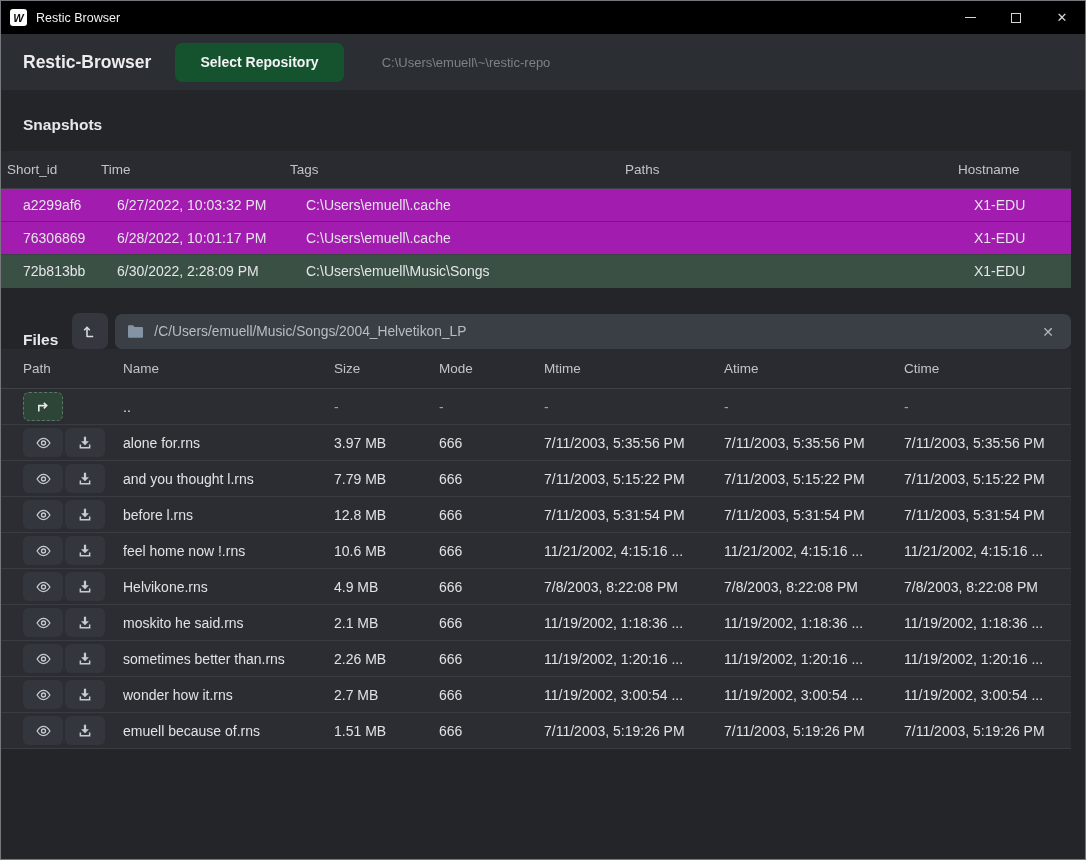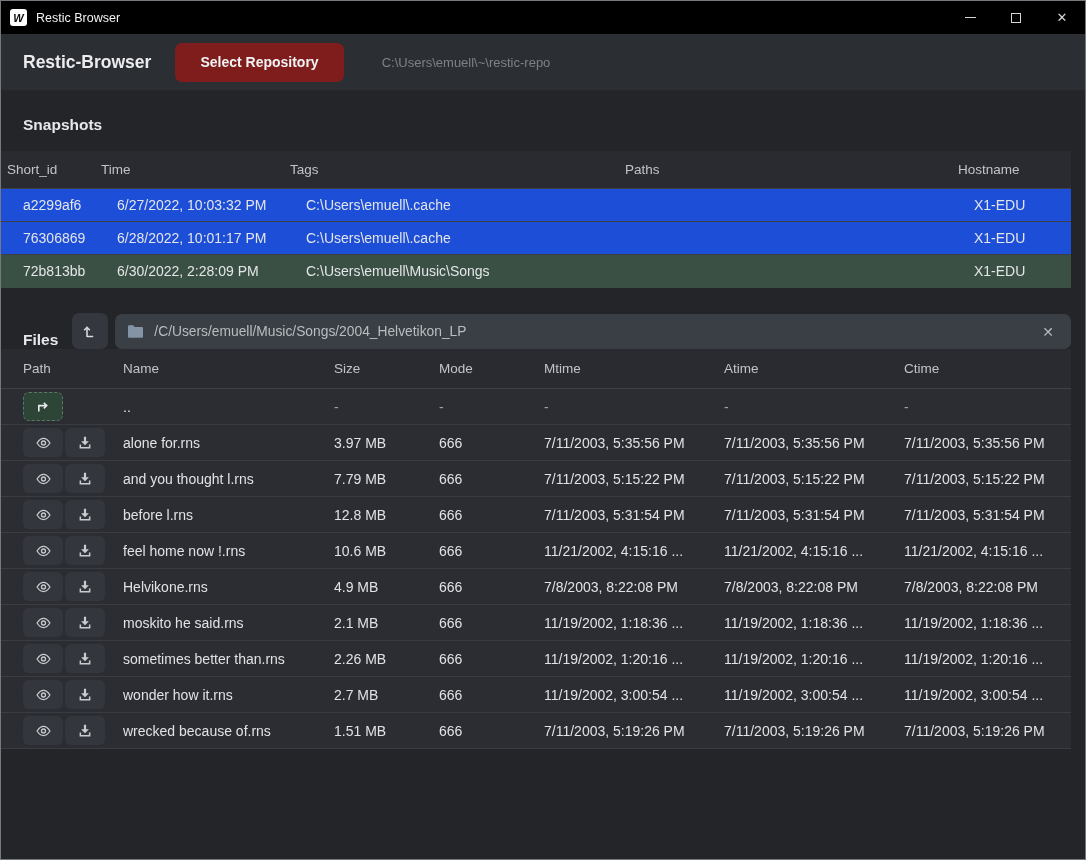--- a/index.html
+++ b/index.html
@@ -17,33 +17,33 @@
   .titlebar-title{ color:#f2f2f2; font-size:12.5px; }
   .win-controls{ margin-left:auto; display:flex; height:100%; }
   .win-btn{ width:46px; height:100%; display:flex; align-items:center; justify-content:center;
     color:#d6d6d6; font-size:13px; background:transparent; border:none; cursor:default; }
   .min-glyph{ width:11px; height:0; border-top:1.4px solid #d6d6d6; display:block; }
   .max-glyph{ width:10px; height:10px; border:1.3px solid #d6d6d6; display:block; }
   
   .appheader{ height:56px; background:#2b2e33; display:flex; align-items:center;
     padding:0 22px; flex-shrink:0; }
   .app-title{ font-size:17.5px; font-weight:700; color:#ececee; }
-  .select-repo-btn{ margin-left:24px; height:39px; padding:0 25px; background:#7f1d1d;
+  .select-repo-btn{ margin-left:24px; height:39px; padding:0 25px; background:#14532d;
     color:#f2f3f4; font-weight:700; font-size:14px; border:none; border-radius:7px;
     font-family:inherit; }
   .repo-path{ margin-left:38px; color:#7e8287; font-size:13px; }
   
   .section-title-wrap{ height:61px; display:flex; align-items:center; padding:8px 22px 0; }
   .section-title{ font-size:15.5px; font-weight:700; color:#e6e8ea; }
   
   .snap-grid{ display:grid; grid-template-columns:94px 189px 335px 333px 1fr;
     padding-left:22px; margin-right:14px; align-items:center; }
   .snap-header{ height:38px; background:#292b30; color:#c1c4c7; font-size:13.5px;
     border-bottom:1px solid #3e4146;padding-left:6px; }
-  .snap-row{ height:33px; background:#1d4ed8; color:#e3e5e7; font-size:14px;
+  .snap-row{ height:33px; background:#a21caf; color:#e3e5e7; font-size:14px;
     border-bottom:1px solid #3c3f44; }
   .snap-row.selected{ background:#3b5045; border-bottom-color:#3b5045; }
   .cell{ white-space:nowrap; overflow:hidden; padding-right:10px; }
   
   .files-bar{ height:61px; display:flex; align-items:flex-end; padding:0 14px 0 22px; flex-shrink:0; }
   .files-title{ font-size:15.5px; font-weight:700; color:#e6e8ea; }
   .levelup-btn{ width:36px; height:36px; margin-left:14px; border-radius:7px; background:#34383e;
     border:none; display:flex; align-items:center; justify-content:center; }
   .path-bar{ flex:1; height:35px; margin-left:7px; background:#3a3f45; border-radius:7px;
     display:flex; align-items:center; padding:0 8px 0 12px; }
@@ -372,21 +372,21 @@
               <circle cx="8" cy="8" r="2" fill="none" stroke="#c9ccce" stroke-width="1.3"></circle>
             </svg>
           </button>
           <button class="icon-btn">
             <svg width="16" height="16" viewBox="0 0 16 16">
               <path d="M6.9 1.8 h2.2 v4.4 h2.8 L8 10.2 4.1 6.2 h2.8 z" fill="#c9ccce"></path>
               <path d="M2.6 9.6 V13.6 H13.4 V9.6 H11.9 V12.1 H4.1 V9.6 Z" fill="#c9ccce"></path>
             </svg>
           </button>
         </div>
-        <div class="cell">wrecked because of.rns</div>
+        <div class="cell">emuell because of.rns</div>
         <div class="cell">1.51 MB</div>
         <div class="cell">666</div>
         <div class="cell">7/11/2003, 5:19:26 PM</div>
         <div class="cell">7/11/2003, 5:19:26 PM</div>
         <div class="cell">7/11/2003, 5:19:26 PM</div>
       </div>
     </div>
 
   <div class="filler"></div>
 </div>

